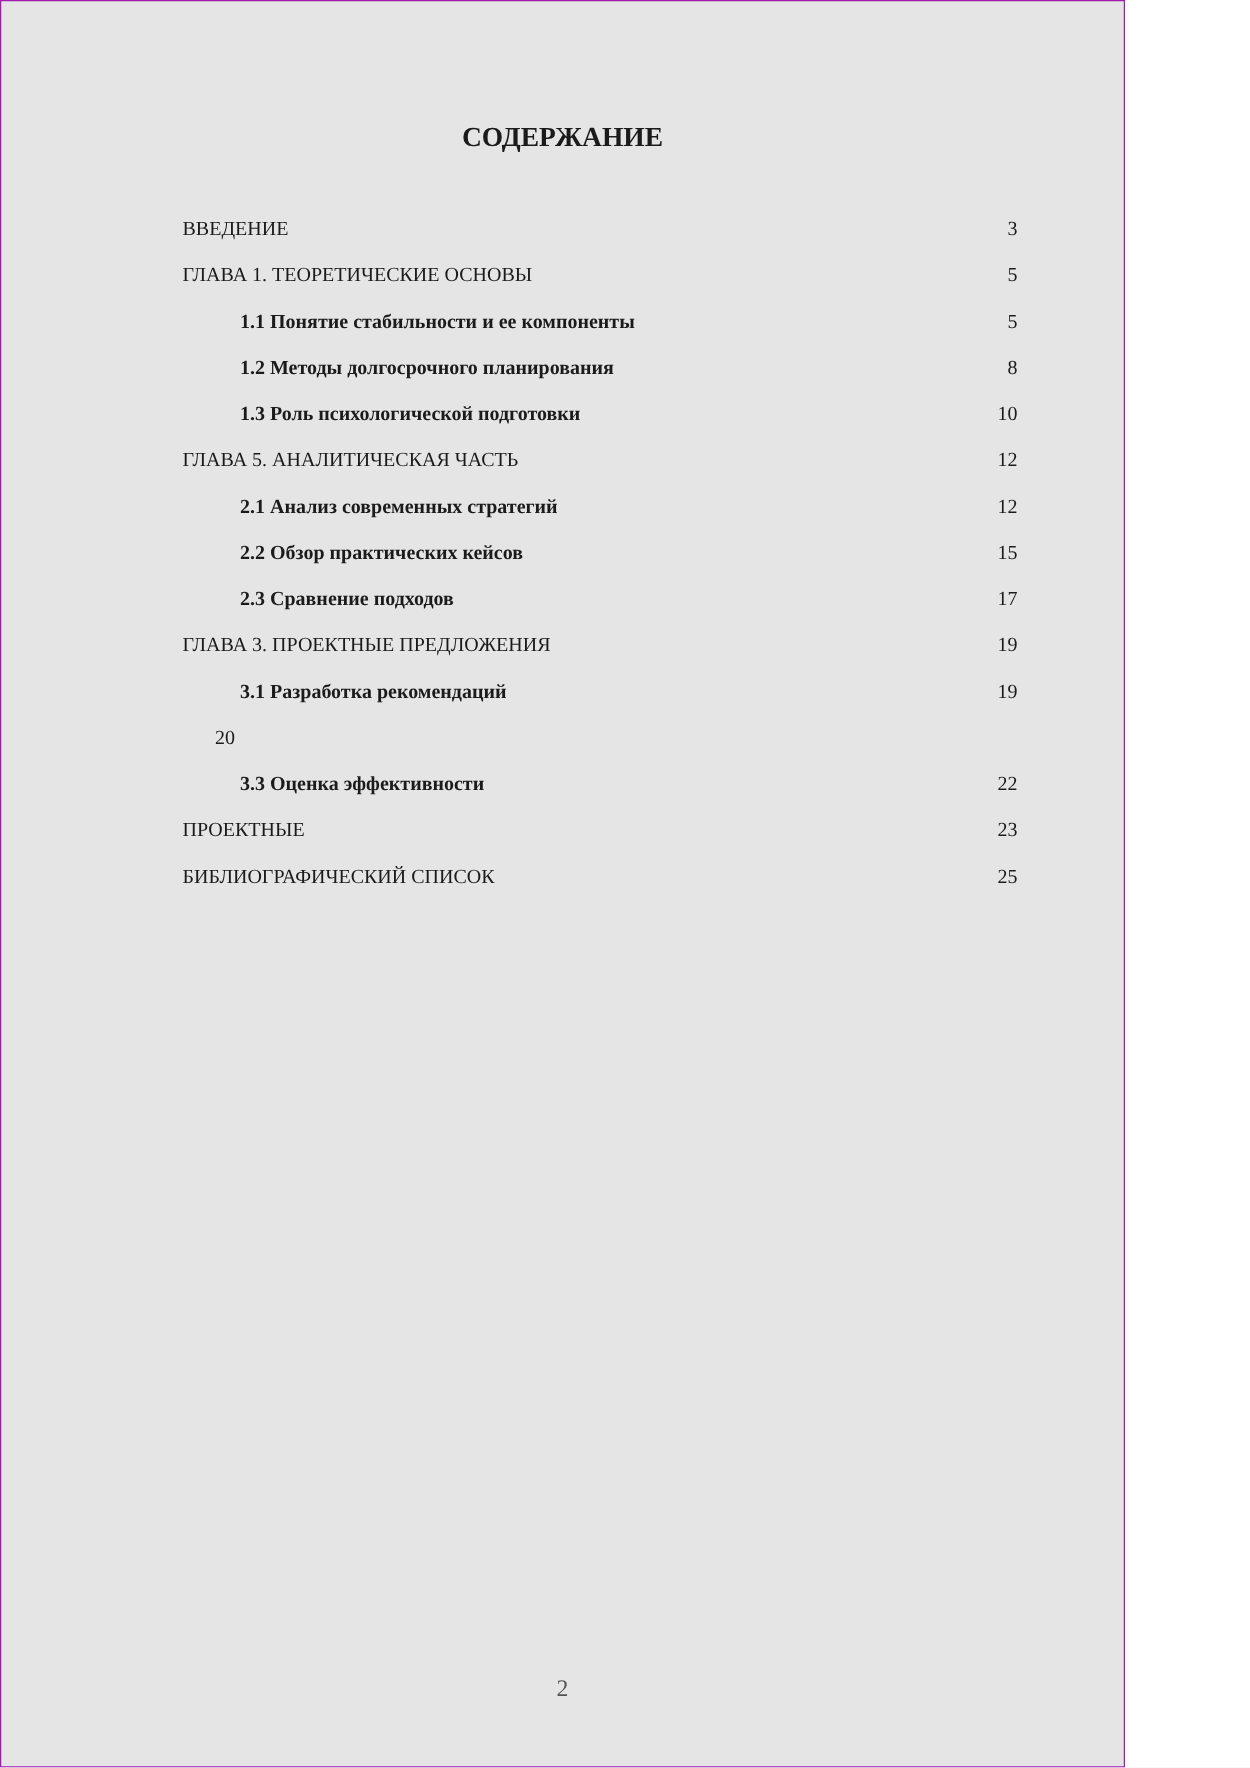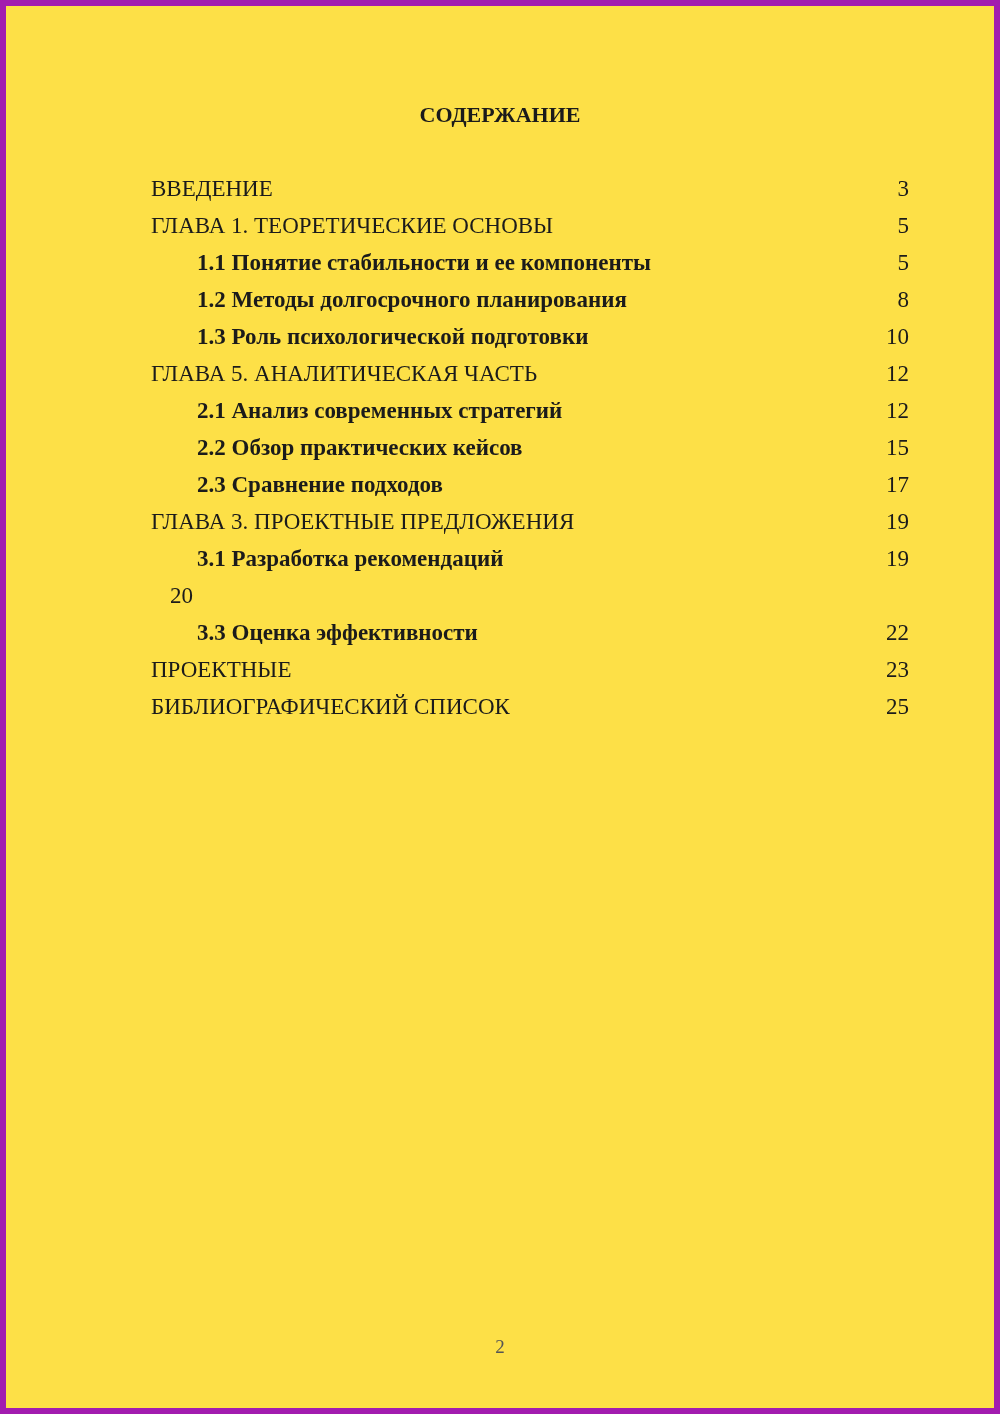--- a/index.html
+++ b/index.html
@@ -2,45 +2,45 @@
 <html><head>
 <meta charset="utf-8">
 <style>
   html, body {
     margin: 0;
     padding: 0;
     background: #ffffff;
   }
   .sheet {
     position: relative;
-    width: 1000px;
+    width: 900px;
     height: 1414px;
     box-sizing: border-box;
-    background: #fde047;
-    border: 6px solid #a21caf;
+    background: #e5e5e5;
+    border: 1px solid #a21caf;
     font-family: "Liberation Serif", "DejaVu Serif", serif;
     color: #1b1b1b;
     overflow: hidden;
   }
   .title {
     margin: 0;
     padding-top: 96px;
     text-align: center;
     font-size: 22px;
     font-weight: bold;
     color: #1b1b1b;
   }
   .toc {
     margin: 42px 85px 0 145px;
   }
   .toc-row {
     display: flex;
     justify-content: space-between;
     align-items: baseline;
-    font-size: 23px;
+    font-size: 16px;
     line-height: 37px;
     white-space: nowrap;
   }
   .toc-row .toc-label {
     padding-left: 0;
   }
   .toc-row.indent .toc-label {
     padding-left: 46px;
     font-weight: bold;
   }

